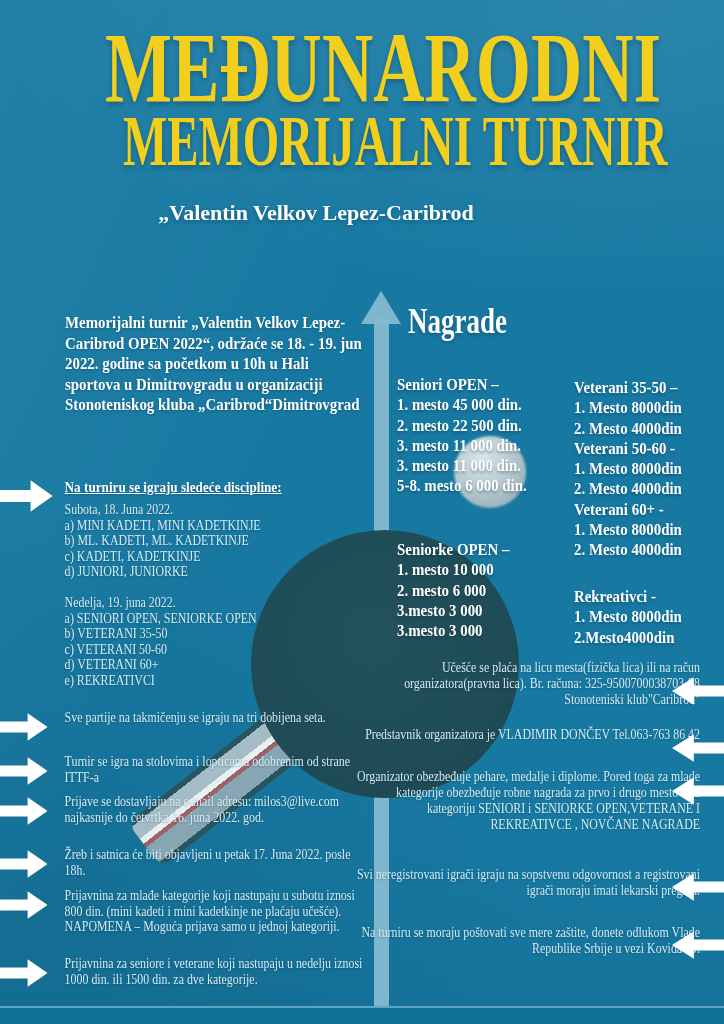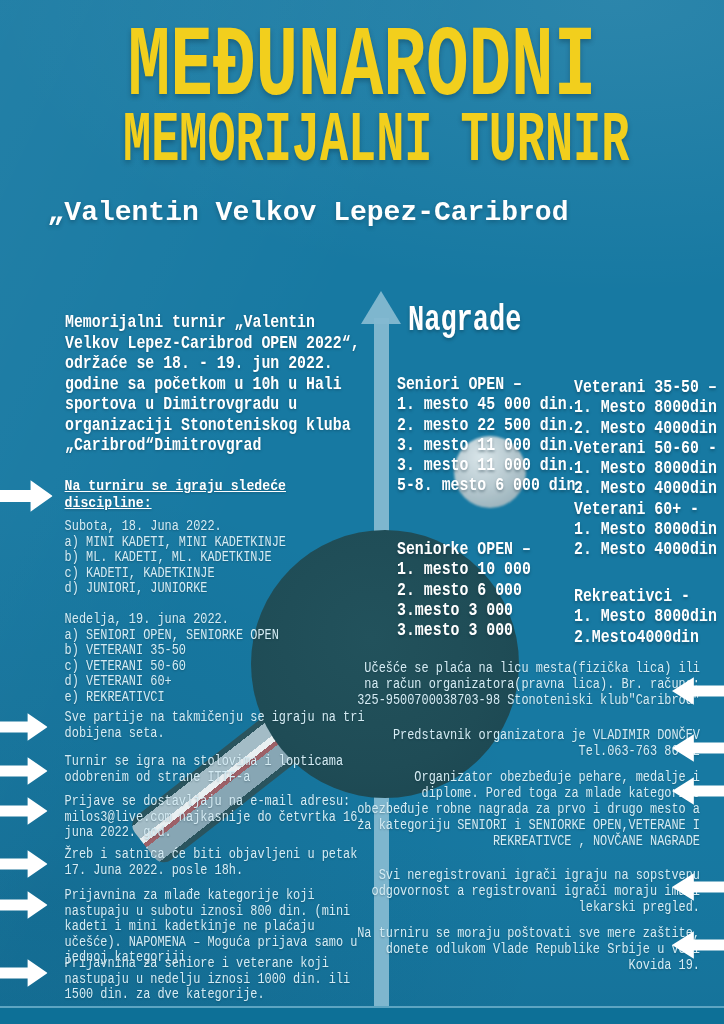--- a/index.html
+++ b/index.html
@@ -1,19 +1,19 @@
 <!DOCTYPE html>
 <html><head>
 <meta charset="utf-8">
 <style>
   html,body{margin:0;padding:0;background:#333;}
   .poster{
     position:relative;width:724px;height:1024px;overflow:hidden;
     background:#1779a2;
-    font-family:Liberation Mono, monospace;
+    font-family:Liberation Serif, serif;
     -webkit-font-smoothing:antialiased;
   }
   .bg-overlay{
     position:absolute;inset:0;pointer-events:none;
     background:
       radial-gradient(900px 420px at 85% 0%, rgba(225,243,252,0.10), rgba(225,243,252,0) 70%),
       radial-gradient(700px 600px at 8% 88%, rgba(0,25,45,0.10), rgba(0,25,45,0) 70%),
       linear-gradient(115deg, rgba(255,255,255,0.05) 0%, rgba(255,255,255,0) 40%),
       linear-gradient(0deg, rgba(0,40,60,0.08), rgba(0,40,60,0) 18%);
   }
@@ -36,22 +36,22 @@
     background:radial-gradient(circle at 38% 30%, #eaeff0 0%, #c2ced2 50%, #93a9b1 100%);
     filter:blur(1.2px);opacity:.92;}
 
   
   .title1{position:absolute;top:18px;left:0;width:724px;text-align:center;color:#f2cf1d;
     font-size:100px;line-height:1;font-weight:bold;transform:scaleX(0.71);transform-origin:50% 0;
     text-shadow:0 3px 6px rgba(0,30,45,.30);white-space:nowrap;}
   .title2{position:absolute;top:106px;left:0;width:724px;text-align:center;color:#f2cf1d;
     font-size:71px;line-height:1;font-weight:bold;transform:scaleX(0.66);transform-origin:50% 0;
     text-shadow:0 3px 6px rgba(0,30,45,.30);white-space:nowrap;}
-  .subtitle{position:absolute;top:196px;left:0;width:616px;text-align:center;color:#fff;
-    font-size:28px;line-height:33px;font-weight:bold;text-shadow:0 2px 4px rgba(0,30,45,.30);}
+  .subtitle{position:absolute;top:196px;left:8px;width:616px;text-align:center;color:#fff;
+    font-size:22px;line-height:33px;font-weight:bold;text-shadow:0 2px 4px rgba(0,30,45,.30);}
 
   
   .intro{position:absolute;left:65px;top:312px;width:352px;color:#fff;
     font-size:17.5px;line-height:20.5px;font-weight:bold;text-shadow:0 1px 3px rgba(5,35,50,.35);}
   .schedule{position:absolute;left:0;top:478px;width:430px;padding-left:76px;box-sizing:border-box;color:#d5ecf4;}
   .sched-heading{width:300px;color:#fff;font-size:15.5px;line-height:17px;font-weight:bold;
     text-decoration:underline;text-shadow:0 1px 2px rgba(5,35,50,.35);}
   .day{margin-top:7px;font-size:14px;line-height:15.6px;text-shadow:0 1px 2px rgba(5,35,50,.3);}
   .day2{margin-top:15px;}
   .lnote{position:absolute;left:0;width:430px;padding-left:76px;box-sizing:border-box;color:#d5ecf4;

